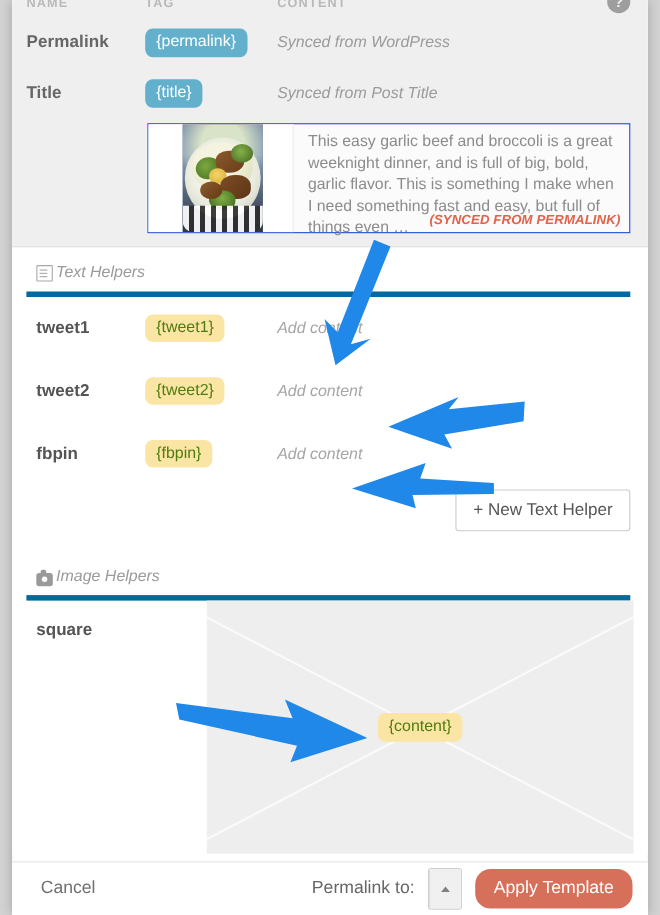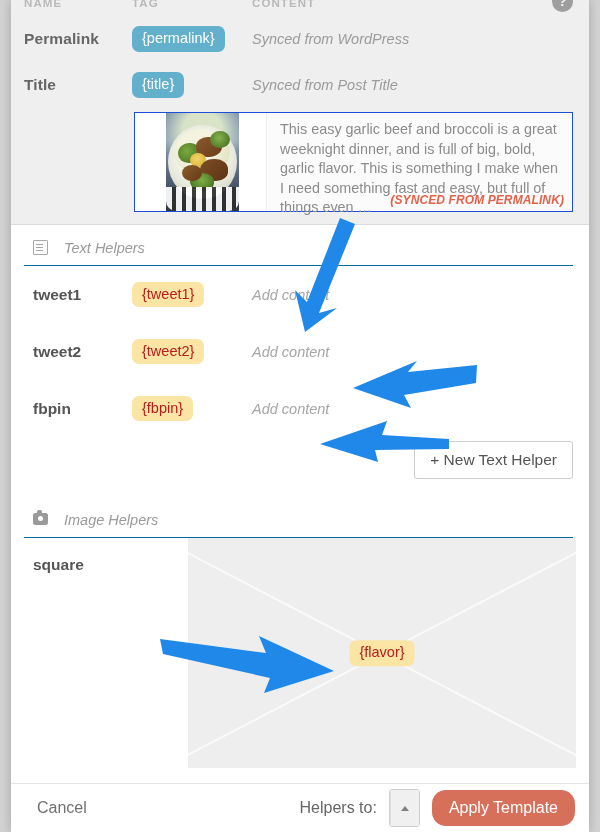--- a/index.html
+++ b/index.html
@@ -104,21 +104,21 @@
     font-size: 14.5px;
     line-height: 1;
     white-space: nowrap;
   }
   .pill-blue {
     background: #63b0cd;
     color: #ffffff;
   }
   .pill-yellow {
     background: #fbe5a4;
-    color: #b91c1c;
+    color: #4d7c0f;
   }
 
   
   .preview-wrap {
     padding: 4px 16px 2px 123px;
   }
   .preview-card {
     display: flex;
     border: 1px solid #1d4ed8;
     background: #fbfbfb;
@@ -225,24 +225,24 @@
     letter-spacing: .1px;
   }
 
   
   .section {
     padding: 0 16px 0 13px;
     background: #ffffff;
   }
   .section-title {
     display: flex;
-    align-items: flex-start;
-    gap: 16px;
+    align-items: flex-end;
+    gap: 3px;
     padding: 15px 0 9px 9px;
-    border-bottom: 1px solid #0369a1;
+    border-bottom: 5px solid #0369a1;
   }
   .section-title .label {
     font-size: 14.5px;
     font-style: italic;
     color: #9a9a9a;
   }
   .ico {
     width: 15px;
     height: 15px;
     display: inline-block;
@@ -538,29 +538,29 @@
       <div class="section-title">
         <span class="ico ico-cam"></span>
         <span class="label">Image Helpers</span>
       </div>
 
       <div class="img-row">
         <div class="name">square</div>
         <div class="img-placeholder">
           <div class="x1"></div>
           <div class="x2"></div>
-          <span class="pill pill-yellow sq-tag">{flavor}</span>
+          <span class="pill pill-yellow sq-tag">{content}</span>
         </div>
       </div>
     </div>
 
     <div class="footer">
       <span class="cancel-link">Cancel</span>
       <div class="footer-right">
-        <span class="rel-label">Helpers to:</span>
+        <span class="rel-label">Permalink to:</span>
         <div class="select-group">
           <div class="select-arrow">
               <i></i>
             </div>
         </div>
         <button class="apply-btn">Apply Template</button>
       </div>
     </div>
 
   </div>

